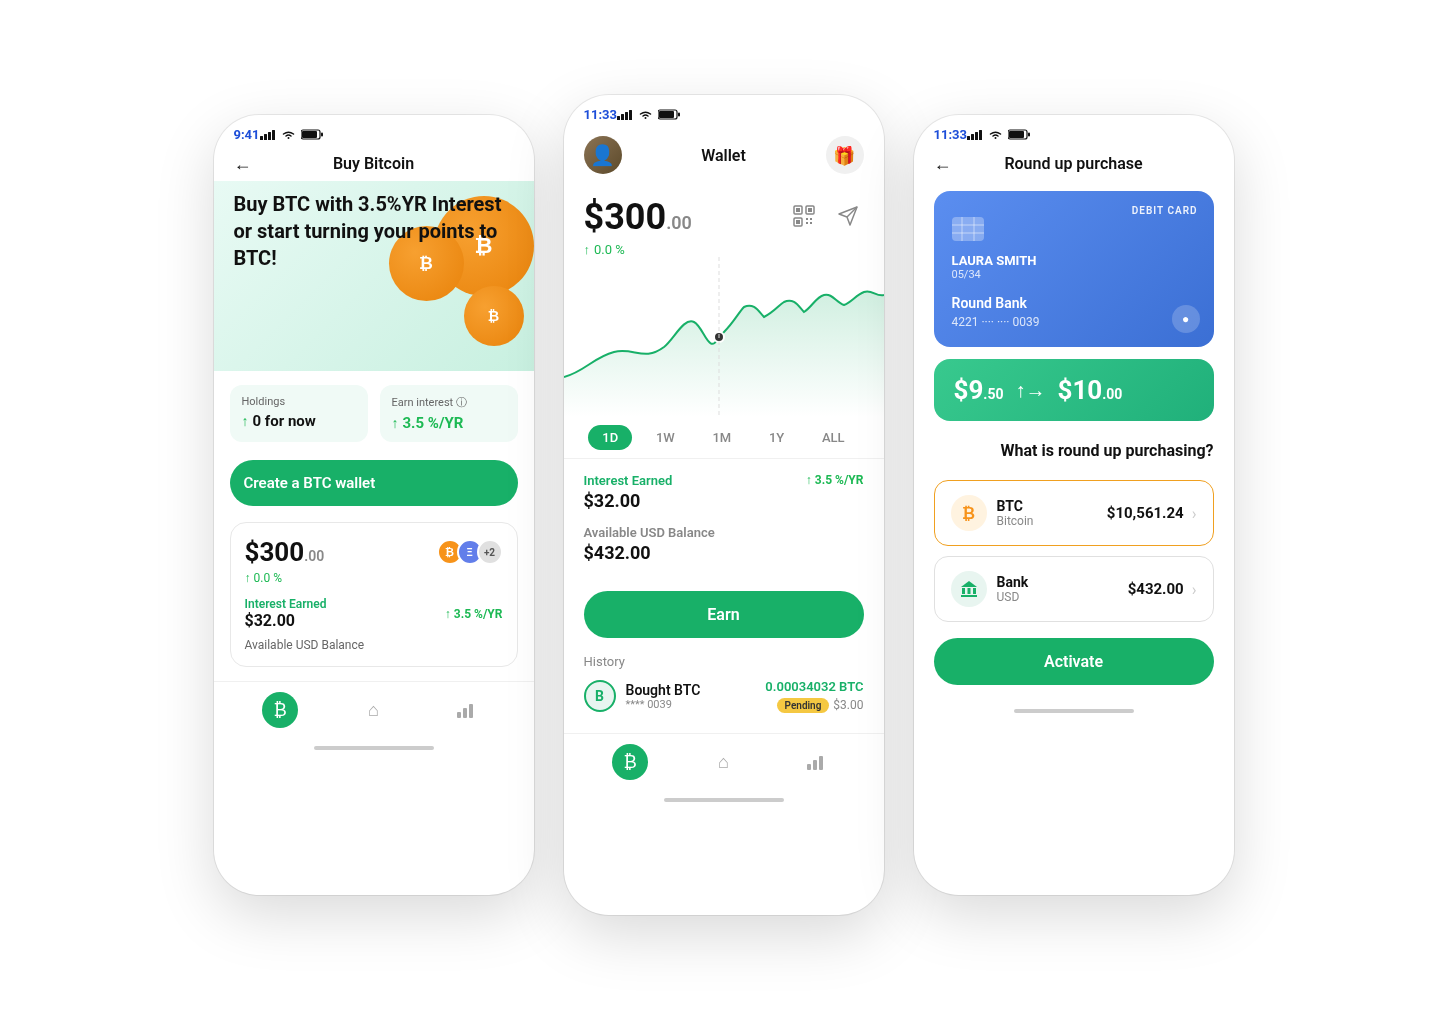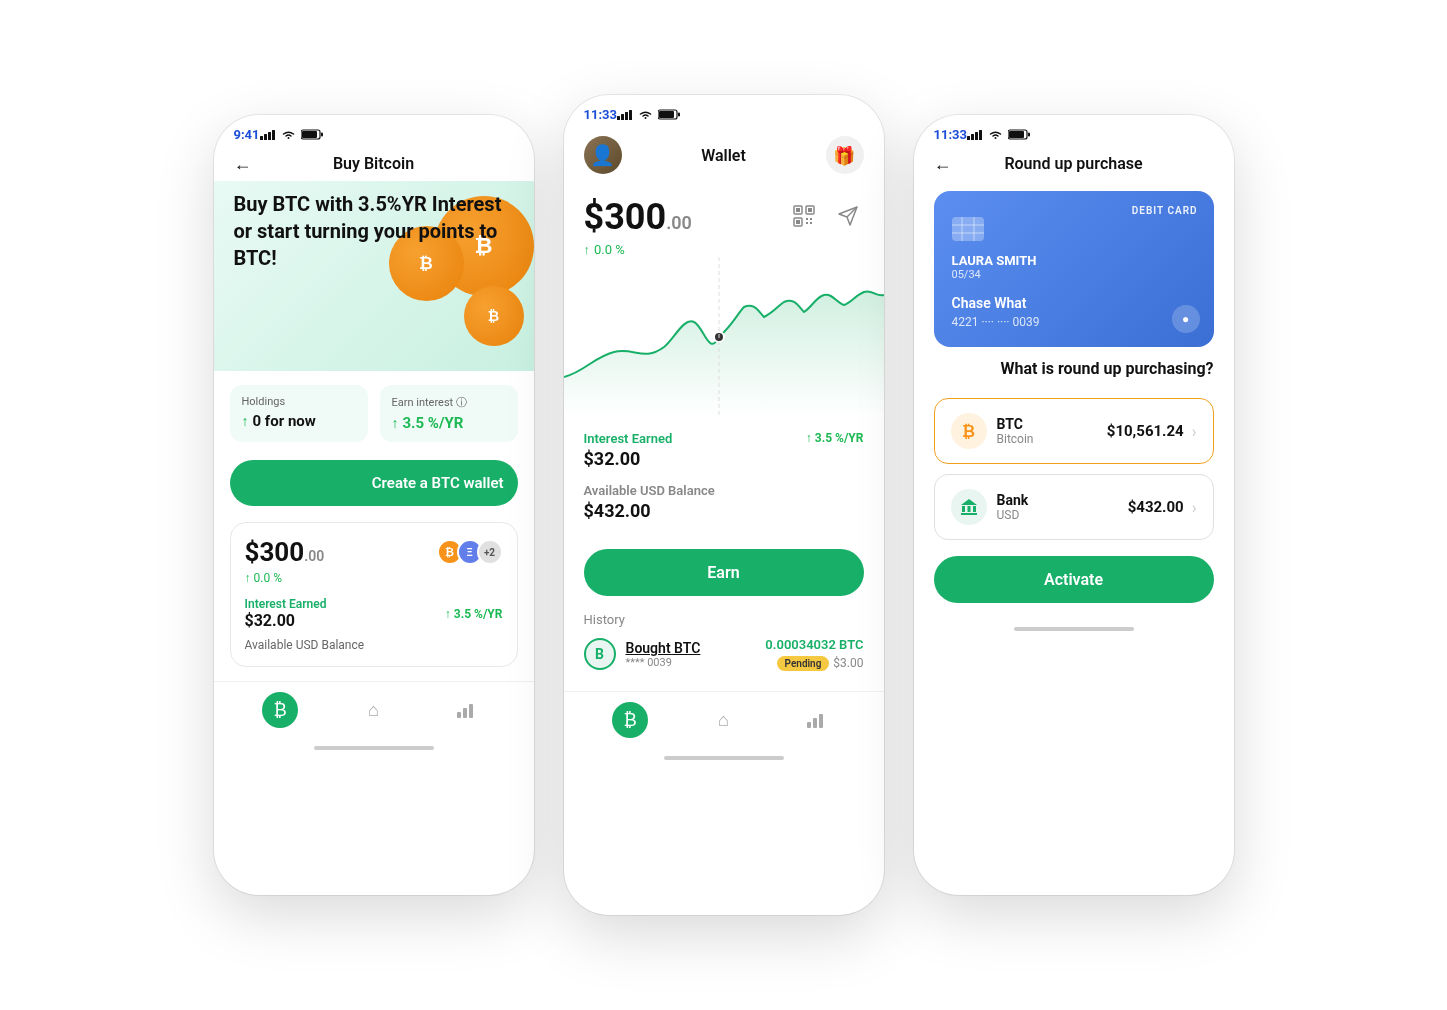--- a/index.html
+++ b/index.html
@@ -160,21 +160,21 @@
       margin: 4px 16px 16px;
       background: #18b068;
       color: white;
       border: none;
       border-radius: 25px;
       padding: 14px;
       width: calc(100% - 32px);
       font-size: 15px;
       font-weight: 600;
       cursor: pointer;
-      text-align: right;
+      text-align: left;
     }
 
     .section-title {
       font-size: 15px;
       font-weight: 700;
       color: #111;
       padding: 0 16px 10px;
     }
 
     .wallet-card {
@@ -373,21 +373,21 @@
       border-radius: 50%;
       background: #e8f5f0;
       display: flex;
       align-items: center;
       justify-content: center;
       font-size: 14px;
       font-weight: 700;
       color: #18b068;
       border: 2px solid #18b068;
     }
-    .history-main { font-size: 14px; font-weight: 600; color: #111; text-decoration: underline; }
+    .history-main { font-size: 14px; font-weight: 600; color: #111; }
     .history-sub { font-size: 11px; color: #888; }
     .history-right { text-align: right; }
     .history-amount { font-size: 13px; font-weight: 600; color: #18b068; }
     .pending-badge {
       background: #f5c842;
       color: #333;
       font-size: 10px;
       font-weight: 600;
       padding: 2px 8px;
       border-radius: 10px;
@@ -684,20 +684,27 @@
         <path d="M0,120 C20,115 30,100 50,95 C70,90 80,105 100,90 C110,82 120,60 130,65 C140,70 145,100 155,80 L160,75 C170,65 175,55 180,50 C190,45 195,55 200,60 C210,55 215,48 220,45 C230,40 235,50 240,55 C248,50 252,40 260,38 C268,36 272,45 280,48 C288,45 292,38 300,35 C308,32 312,40 320,38 L320,160 L0,160 Z" fill="url(#chartGrad)"></path>
 
         <path d="M0,120 C20,115 30,100 50,95 C70,90 80,105 100,90 C110,82 120,60 130,65 C140,70 145,100 155,80 L160,75 C170,65 175,55 180,50 C190,45 195,55 200,60 C210,55 215,48 220,45 C230,40 235,50 240,55 C248,50 252,40 260,38 C268,36 272,45 280,48 C288,45 292,38 300,35 C308,32 312,40 320,38" fill="none" stroke="#18b068" stroke-width="2"></path>
 
         <circle cx="155" cy="80" r="5" fill="#333" stroke="white" stroke-width="2"></circle>
 
         <line x1="155" y1="0" x2="155" y2="160" stroke="#ddd" stroke-width="1" stroke-dasharray="4,3"></line>
       </svg>
     </div>
 
+    <div class="time-selector">
+      <div class="time-btn active">1D</div>
+      <div class="time-btn">1W</div>
+      <div class="time-btn">1M</div>
+      <div class="time-btn">1Y</div>
+      <div class="time-btn">ALL</div>
+    </div>
 
     <div class="stats-section">
       <div class="stat-row">
         <div>
           <div class="stat-label">Interest Earned</div>
           <div class="stat-value">$32.00</div>
         </div>
         <div class="stat-rate">
           <span>↑</span>
           <span>3.5 %/YR</span>
@@ -783,26 +790,37 @@
         
         <svg width="32" height="24" viewBox="0 0 32 24" style="margin-top:8px;">
           <rect width="32" height="24" rx="4" fill="rgba(255,255,255,0.3)"></rect>
           <line x1="0" y1="8" x2="32" y2="8" stroke="rgba(255,255,255,0.5)" stroke-width="1"></line>
           <line x1="0" y1="16" x2="32" y2="16" stroke="rgba(255,255,255,0.5)" stroke-width="1"></line>
           <line x1="10" y1="0" x2="10" y2="24" stroke="rgba(255,255,255,0.5)" stroke-width="1"></line>
           <line x1="22" y1="0" x2="22" y2="24" stroke="rgba(255,255,255,0.5)" stroke-width="1"></line>
         </svg>
         <div class="card-name">LAURA SMITH</div>
         <div class="card-exp">05/34</div>
-        <div class="bank-name">Chase What</div>
+        <div class="bank-name">Round Bank</div>
         <div class="card-number">4221 ···· ···· 0039</div>
         
         <div style="position:absolute;right:14px;bottom:14px;width:28px;height:28px;border-radius:50%;background:rgba(255,255,255,0.2);display:flex;align-items:center;justify-content:center;font-size:12px;color:white;">●</div>
       </div>
 
+      <div class="card-visual-2">
+        <div class="roundup-amounts">
+          <span style="font-size:26px;font-weight:700;color:white;">
+            <span>$9</span><span style="font-size:14px;">.50</span>
+          </span>
+          <span style="color:white;font-size:20px;">↑→</span>
+          <span style="font-size:26px;font-weight:700;color:white;">
+            <span>$10</span><span style="font-size:14px;">.00</span>
+          </span>
+        </div>
+      </div>
 
       <div class="roundup-info">
         <div class="roundup-question">What is round up purchasing?</div>
       </div>
 
       <div class="asset-item active-border">
         <div class="asset-left">
           <div class="asset-icon btc-icon-bg">₿</div>
           <div>
             <div class="asset-name">BTC</div>

